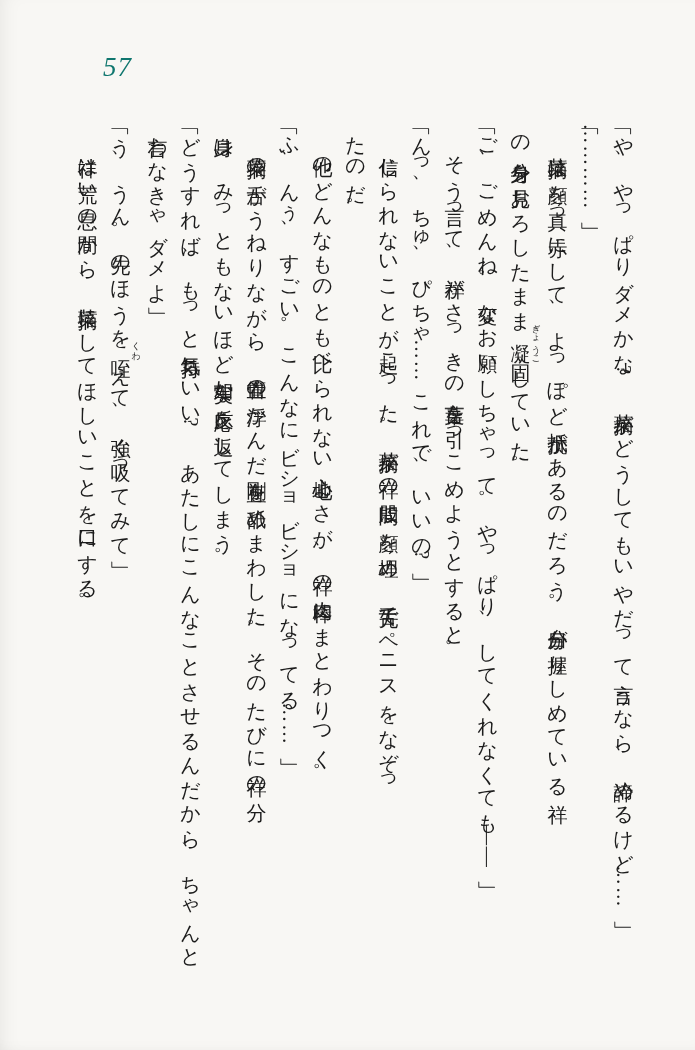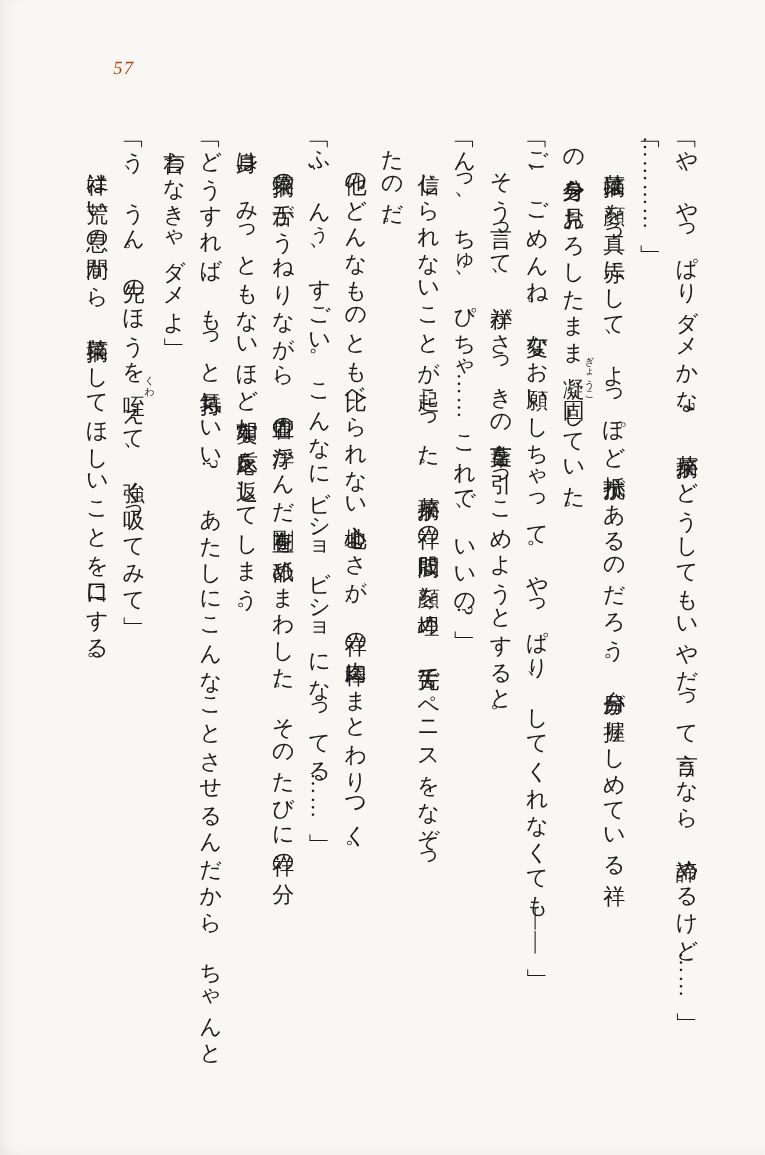--- a/index.html
+++ b/index.html
@@ -17,23 +17,23 @@
   .page {
     position: absolute;
     inset: 0;
     box-shadow: inset 14px 0 22px -16px rgba(0,0,0,0.10),
                 inset 0 -10px 18px -14px rgba(0,0,0,0.05);
   }
   .page-number {
     position: absolute;
     top: 52px;
     left: 103px;
-    font-size: 17px;
+    font-size: 27px;
     font-style: italic;
-    color: #c2410c;
+    color: #0f766e;
     letter-spacing: 1px;
   }
   .text-block {
     position: absolute;
     top: 122px;
     right: 55px;
     height: 860px;
     writing-mode: vertical-rl;
     text-orientation: mixed;
     font-size: 20px;

